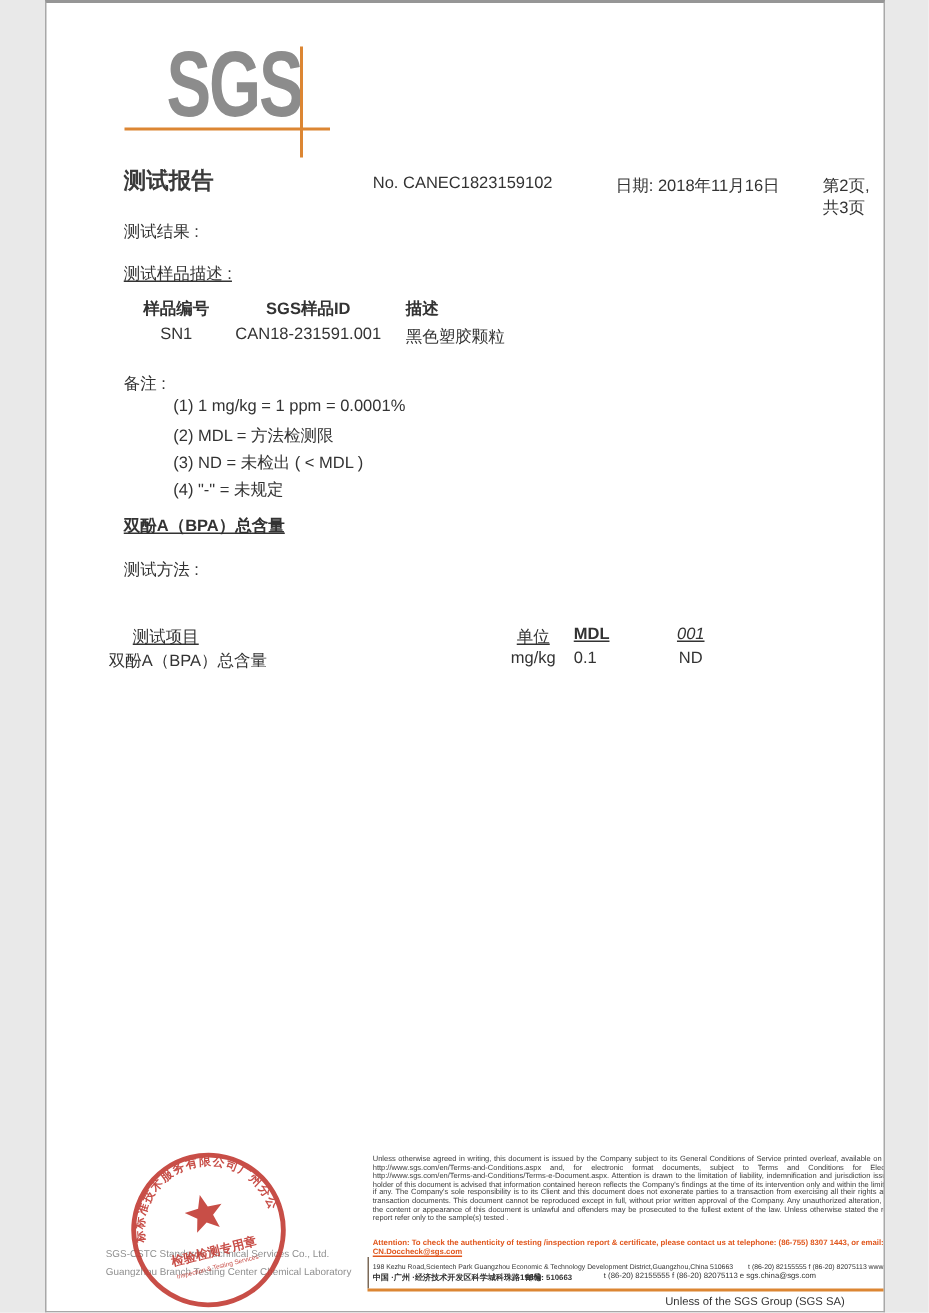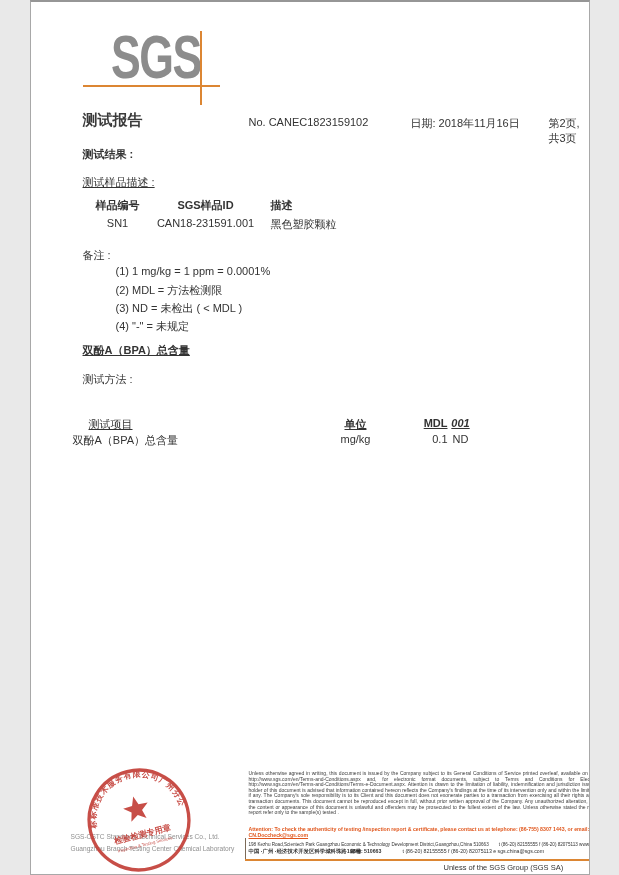--- a/index.html
+++ b/index.html
@@ -20,24 +20,24 @@
   .logo-hline { left:52px; top:83px; width:137px; height:2px; background:#dc8633; }
   .logo-vline { left:169px; top:29px; width:2px; height:74px; background:#dc8633; }
 
   .title   { left:52px;  top:109px; font-size:15px; font-weight:bold; color:#3a3a3a; }
   .repno   { left:218px; top:114px; font-size:11px; }
   .date    { left:380px; top:114px; font-size:11px; }
   .pageinfo{ left:518px; top:114px; font-size:11px; }
 
   .t11 { font-size:11px; }
   .bold { font-weight:bold; }
-  .und { text-decoration:underline;font-weight:bold; }
+  .und { text-decoration:underline; }
   .ital { font-style:italic; }
 
-  .results-label  { left:52px; top:145px;font-weight:bold; }
+  .results-label  { left:52px; top:145px; }
   .sample-heading { left:52px; top:173px; text-decoration:underline; }
 
   
   .sd-c1 { left:52px;  width:70px;  text-align:center; }
   .sd-c2 { left:115px; width:120px; text-align:center; }
   .sd-c3 { left:240px; }
   .sd-h  { top:196px; font-weight:bold; }
   .sd-r  { top:215px; }
 
   .remarks-label { left:52px; top:246px; }
@@ -48,21 +48,21 @@
 
   .method-label { left:52px;  top:370px; }
   .method-text  { left:112px; top:370px; width:484px; line-height:21px; text-align:justify; }
 
   
   .rt-h { top:415px; }
   .rt-r { top:431px; }
   .rt-item-h { left:58px; text-decoration:underline; }
   .rt-item-r { left:42px; }
   .rt-unit { left:295px; width:60px; text-align:center; }
-  .rt-mdl  { left:367px; width:50px; text-align:right; }
+  .rt-mdl  { left:352px; width:50px; text-align:left; }
   .rt-001  { left:405px; width:50px; text-align:center; }
 
   
   .company1 { left:40px; top:831px; font-size:6.6px; color:#909090; white-space:nowrap; }
   .company2 { left:40px; top:843px; font-size:6.6px; color:#909090; white-space:nowrap; }
   .stamp { left:54px; top:764px; width:108px; height:108px; transform:rotate(-14deg); opacity:.9; }
 
   .disclaimer {
     left:218px; top:769px; width:395px;
     font-size:5px; line-height:5.6px; text-align:justify; color:#3d3d3d;

